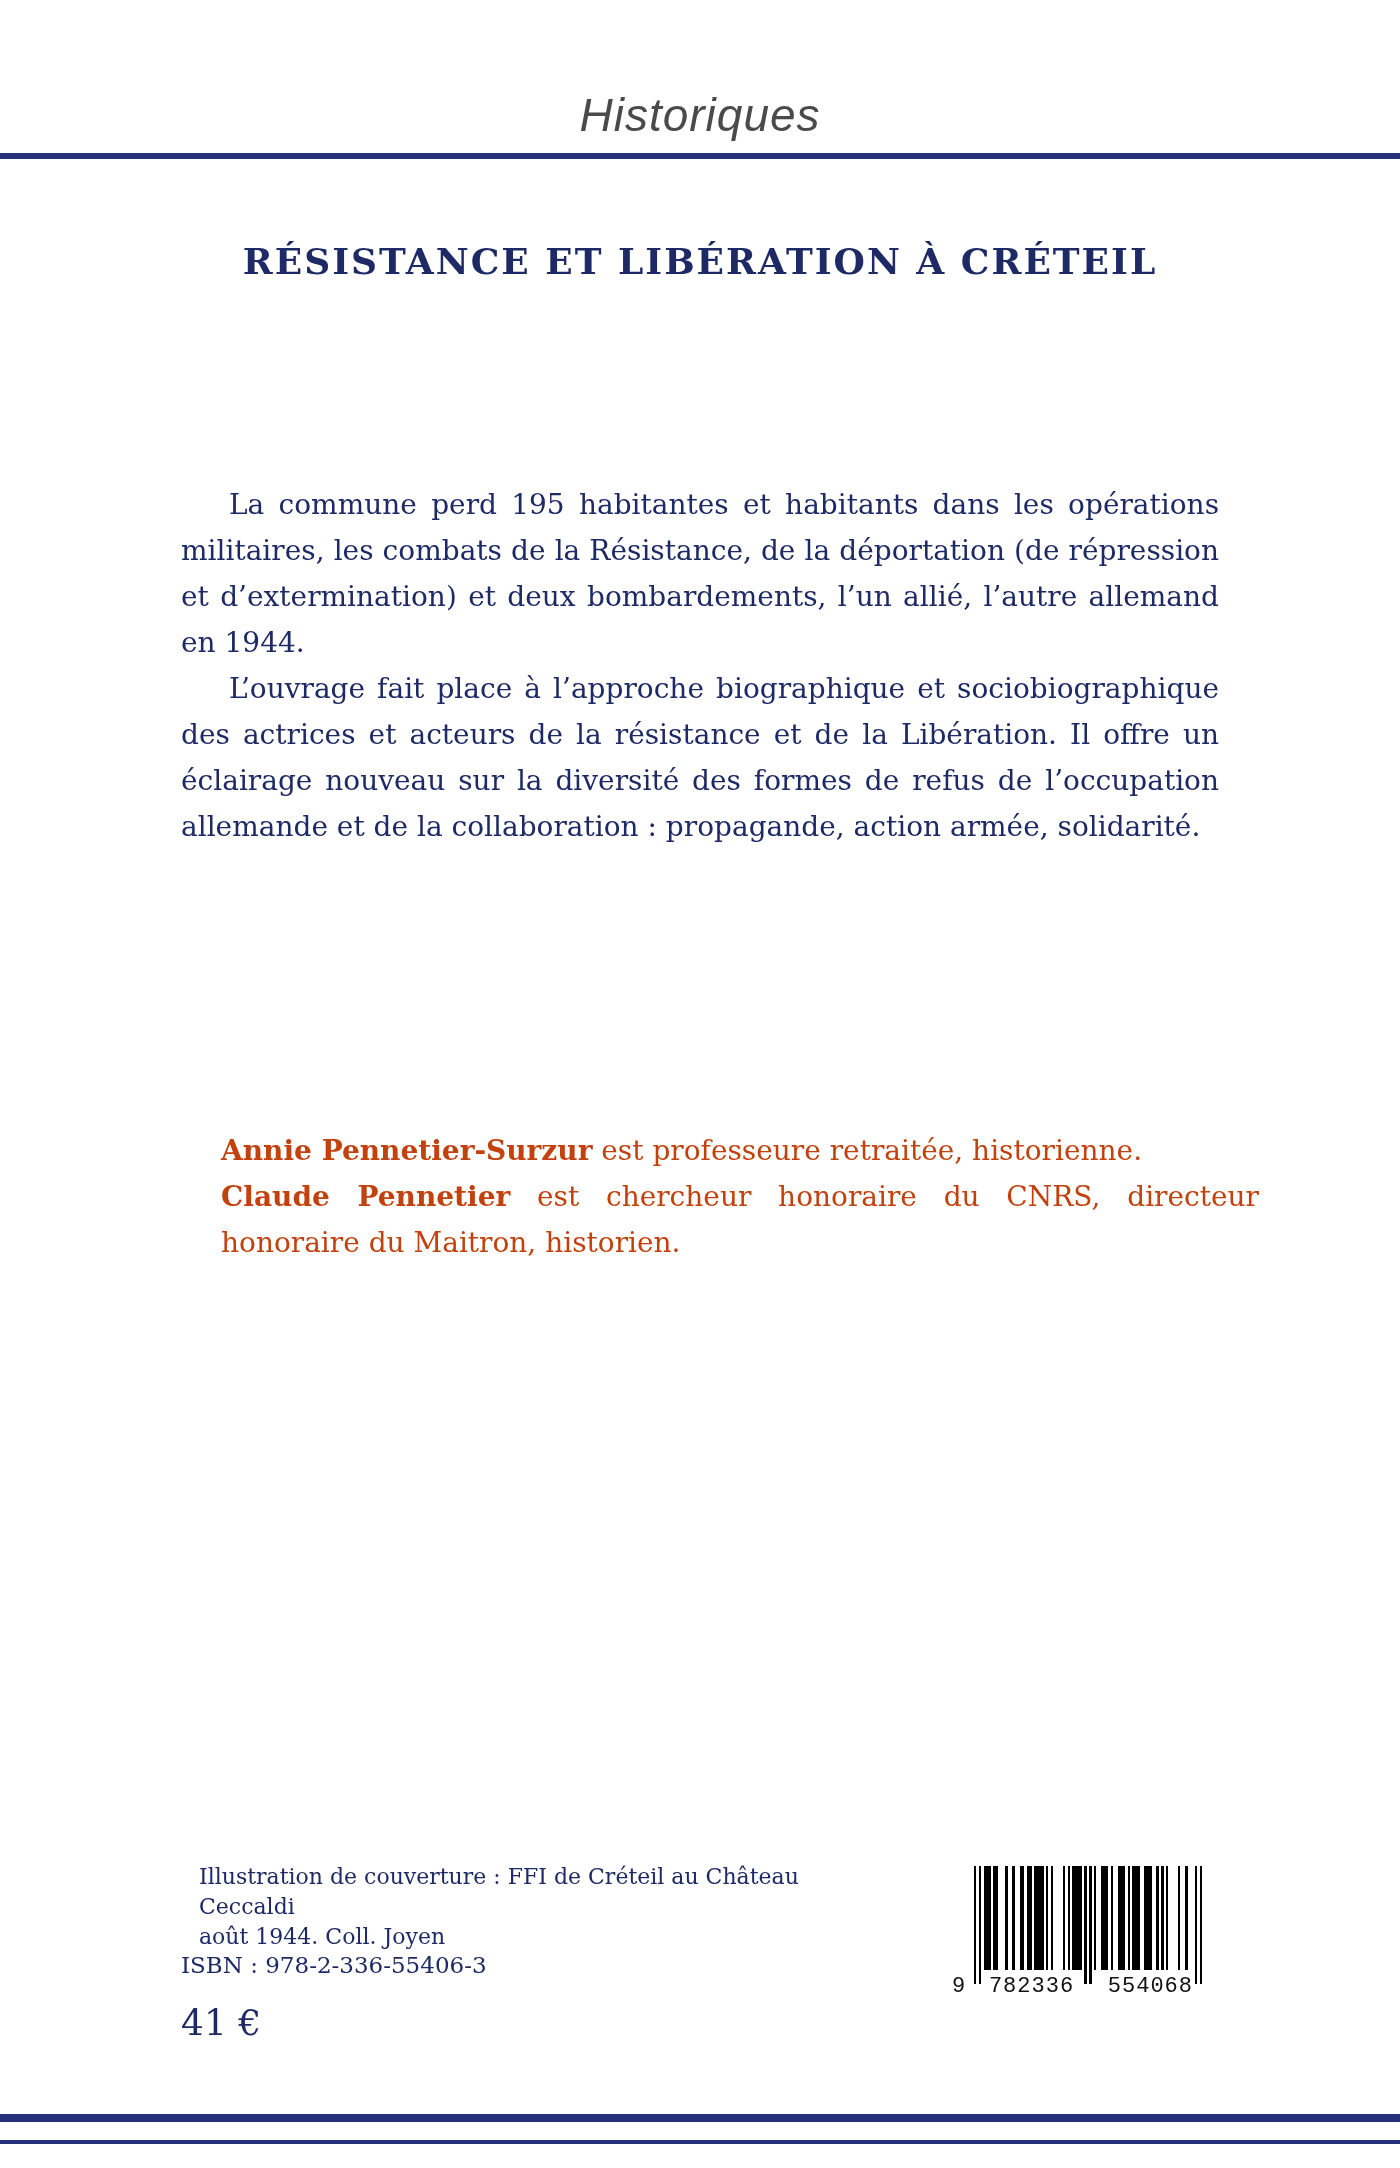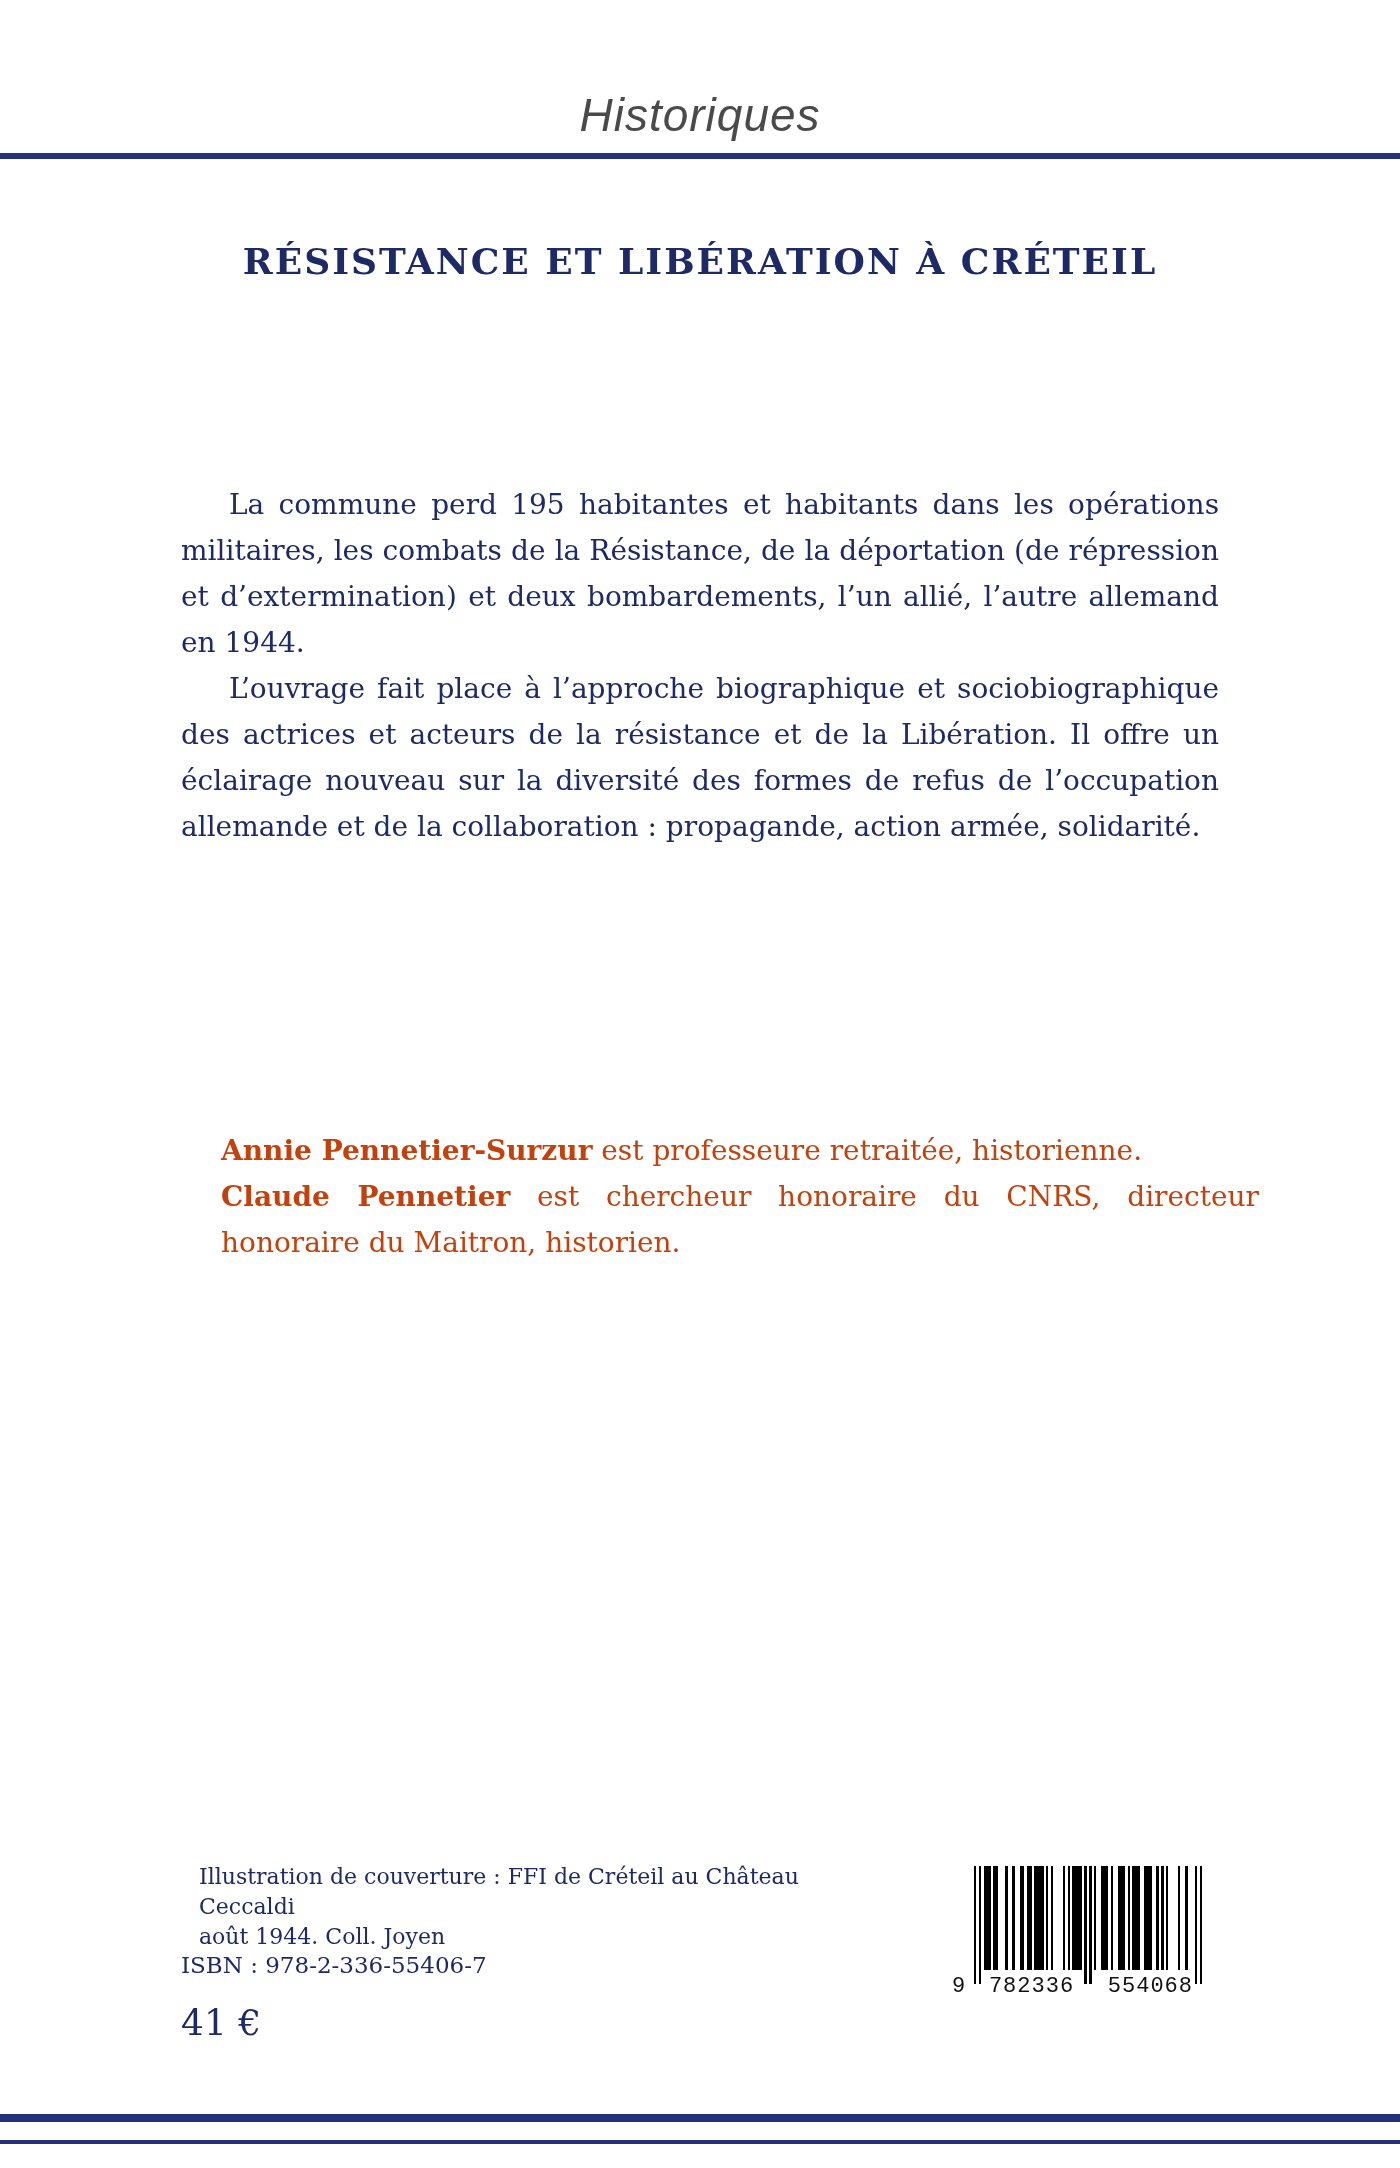--- a/index.html
+++ b/index.html
@@ -139,21 +139,21 @@
   <section class="authors">
     <p><strong>Annie Pennetier-Surzur</strong><span> est professeure retraitée, historienne.</span></p>
     <p><strong>Claude Pennetier</strong><span> est chercheur honoraire du CNRS, directeur honoraire du Maitron, historien.</span></p>
   </section>
 
   <div class="credit">
     <div>Illustration de couverture : FFI de Créteil au Château Ceccaldi</div>
     <div>août 1944. Coll. Joyen</div>
   </div>
 
-  <div class="isbn">ISBN : 978-2-336-55406-7</div>
+  <div class="isbn">ISBN : 978-2-336-55406-3</div>
   <div class="price">41 €</div>
 
   <div class="barcode">
     <svg id="barcode-svg" width="252" height="118" shape-rendering="crispEdges">
         <rect x="22.0" y="0" width="2.4" height="118" fill="#000000"></rect>
         <rect x="26.8" y="0" width="2.4" height="118" fill="#000000"></rect>
         <rect x="31.6" y="0" width="2.4" height="104" fill="#000000"></rect>
         <rect x="34.0" y="0" width="2.4" height="104" fill="#000000"></rect>
         <rect x="36.4" y="0" width="2.4" height="104" fill="#000000"></rect>
         <rect x="41.2" y="0" width="2.4" height="104" fill="#000000"></rect>

